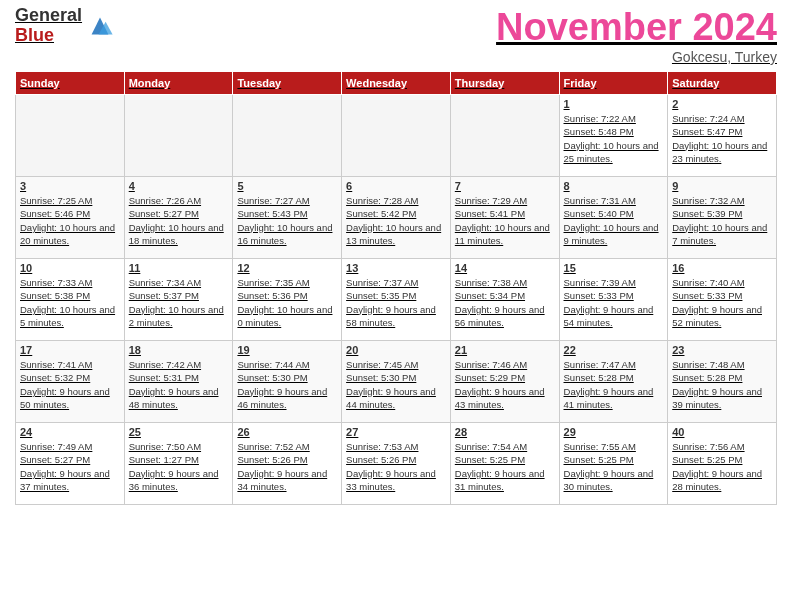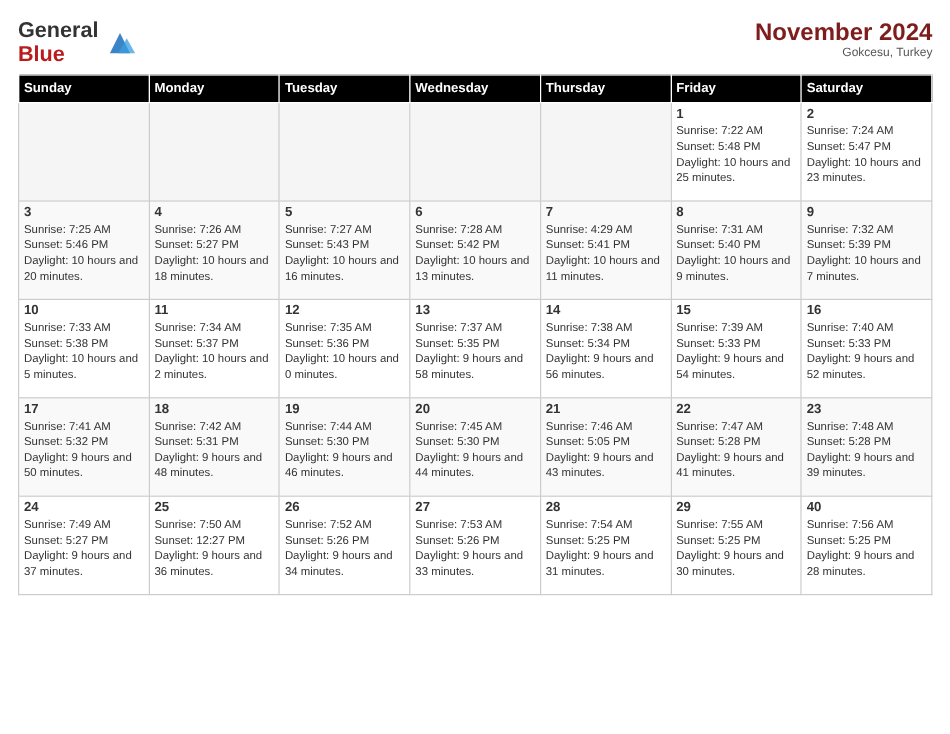--- a/index.html
+++ b/index.html
@@ -5,21 +5,22 @@
     * { margin: 0; padding: 0; box-sizing: border-box; }
     body {
       font-family: Arial, sans-serif;
       background: #fff;
       width: 792px;
       height: 612px;
       overflow: hidden;
     }
     .container {
       width: 792px;
-      padding: 16px 15px;
+      padding: 6px 15px;
+      text-decoration: underline;
     }
     .header-row {
       display: flex;
       justify-content: space-between;
       align-items: flex-start;
       margin-bottom: 6px;
     }
     .logo {
       display: flex;
       align-items: center;
@@ -35,35 +36,35 @@
     .logo-text .blue { display: block; color: #b91c1c; }
     .logo-icon {
       width: 28px;
       height: 28px;
       margin-left: 4px;
     }
     .title-section {
       text-align: right;
     }
     .month-title {
-      font-size: 20px;
+      font-size: 38px;
       font-weight: bold;
-      color: #7f1d1d;
+      color: #ec4899;
     }
     .subtitle {
-      font-size: 10px;
+      font-size: 14px;
       color: #555;
     }
     .calendar {
       width: 100%;
       border-collapse: collapse;
       font-size: 10px;
     }
     .calendar th {
-      background: #000000;
+      background: #b91c1c;
       color: #fff;
       padding: 5px 4px;
       text-align: left;
       font-size: 11px;
       font-weight: bold;
       border: 1px solid #fff;
     }
     .calendar td {
       border: 1px solid #ccc;
       padding: 3px 4px;
@@ -164,21 +165,21 @@
 Daylight: 10 hours and 16 minutes.</div>
           </td>
           <td>
             <span class="day-num">6</span>
             <div class="day-info">Sunrise: 7:28 AM
 Sunset: 5:42 PM
 Daylight: 10 hours and 13 minutes.</div>
           </td>
           <td>
             <span class="day-num">7</span>
-            <div class="day-info">Sunrise: 4:29 AM
+            <div class="day-info">Sunrise: 7:29 AM
 Sunset: 5:41 PM
 Daylight: 10 hours and 11 minutes.</div>
           </td>
           <td>
             <span class="day-num">8</span>
             <div class="day-info">Sunrise: 7:31 AM
 Sunset: 5:40 PM
 Daylight: 10 hours and 9 minutes.</div>
           </td>
           <td>
@@ -253,21 +254,21 @@
           </td>
           <td>
             <span class="day-num">20</span>
             <div class="day-info">Sunrise: 7:45 AM
 Sunset: 5:30 PM
 Daylight: 9 hours and 44 minutes.</div>
           </td>
           <td>
             <span class="day-num">21</span>
             <div class="day-info">Sunrise: 7:46 AM
-Sunset: 5:05 PM
+Sunset: 5:29 PM
 Daylight: 9 hours and 43 minutes.</div>
           </td>
           <td>
             <span class="day-num">22</span>
             <div class="day-info">Sunrise: 7:47 AM
 Sunset: 5:28 PM
 Daylight: 9 hours and 41 minutes.</div>
           </td>
           <td>
             <span class="day-num">23</span>
@@ -279,21 +280,21 @@
         <tr>
           <td>
             <span class="day-num">24</span>
             <div class="day-info">Sunrise: 7:49 AM
 Sunset: 5:27 PM
 Daylight: 9 hours and 37 minutes.</div>
           </td>
           <td>
             <span class="day-num">25</span>
             <div class="day-info">Sunrise: 7:50 AM
-Sunset: 12:27 PM
+Sunset: 1:27 PM
 Daylight: 9 hours and 36 minutes.</div>
           </td>
           <td>
             <span class="day-num">26</span>
             <div class="day-info">Sunrise: 7:52 AM
 Sunset: 5:26 PM
 Daylight: 9 hours and 34 minutes.</div>
           </td>
           <td>
             <span class="day-num">27</span>

